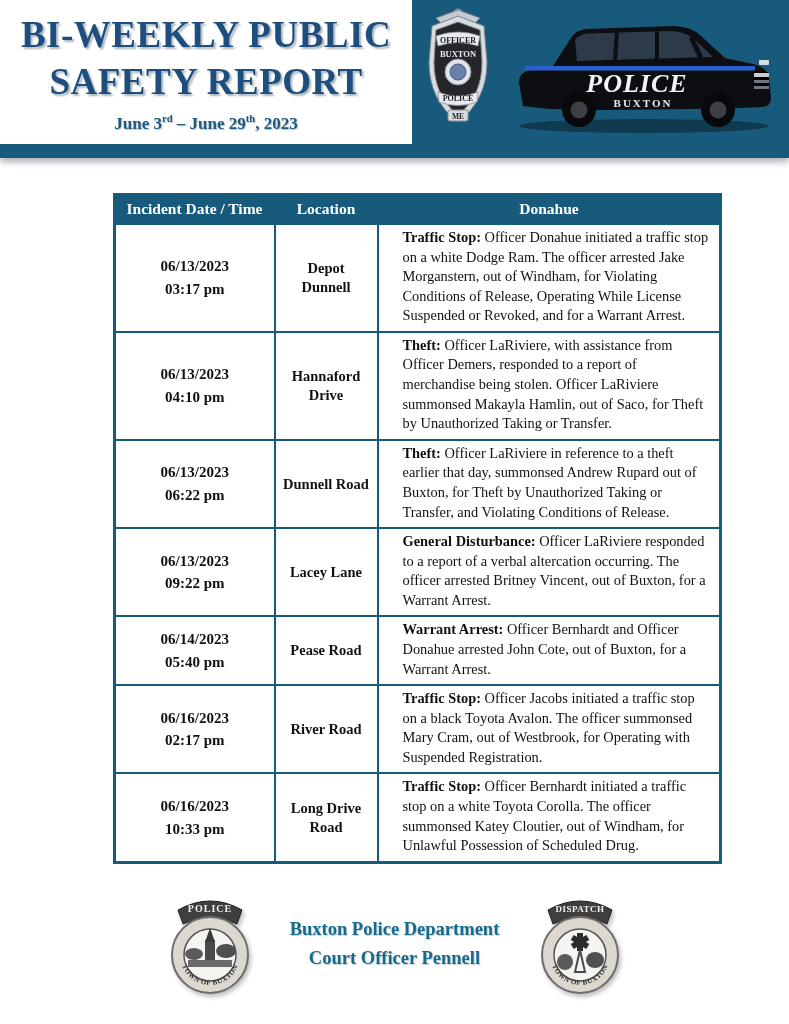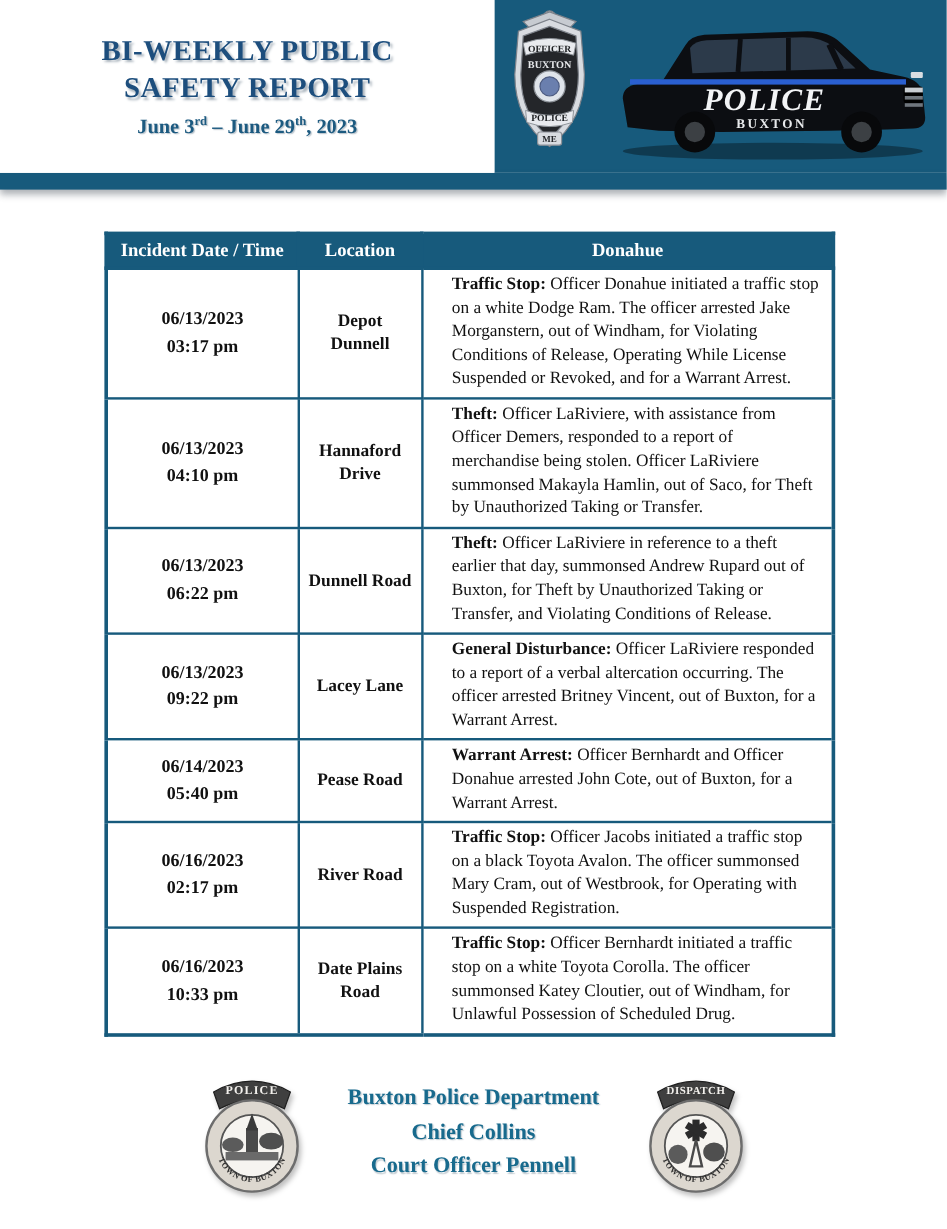--- a/index.html
+++ b/index.html
@@ -19,36 +19,36 @@
     position:absolute;left:0;top:144px;width:789px;height:14px;
     background:#175a7c;
     box-shadow:0 4px 6px rgba(70,80,90,.45);
   }
   .title-box{
     position:absolute;left:0;top:0;width:412px;height:144px;
     background:#ffffff;
     display:flex;flex-direction:column;align-items:center;justify-content:center;
   }
   .title-line{
-    font-size:24px;font-weight:bold;color:#1d4e7d;letter-spacing:.5px;
+    font-size:37px;font-weight:bold;color:#1d4e7d;letter-spacing:.5px;
     line-height:1.28;text-shadow:2px 2px 2px #aab4bd;
     text-align:center;
   }
   .subtitle{
     margin-top:7px;font-size:17px;font-weight:bold;color:#1c5a80;
     text-shadow:1px 1px 1px #b7c1c9;
   }
   .subtitle .sup{vertical-align:super;font-size:.62em;}
 
   .badge-wrap{position:absolute;left:418px;top:4px;width:80px;height:130px;}
   .suv-wrap{position:absolute;left:505px;top:10px;width:278px;height:128px;}
 
   
   .report-table{
-    position:absolute;left:87px;top:193px;width:606px;
+    position:absolute;left:113px;top:193px;width:606px;
     border-collapse:collapse;table-layout:fixed;
   }
   .report-table th{
     background:#175a7c;color:#ffffff;font-size:15.5px;font-weight:bold;
     padding:4px 2px;border:3px solid #175a7c;text-align:center;
   }
   .report-table th + th{border-left:2px solid #7ba4ba;}
   .report-table td{
     border:2.5px solid #175a7c;vertical-align:middle;color:#111111;
     background:#ffffff;
@@ -171,21 +171,21 @@
       <td class="cell-loc">Pease Road</td>
       <td class="cell-inc"><b>Warrant Arrest:</b><span> Officer Bernhardt and Officer Donahue arrested John Cote, out of Buxton, for a Warrant Arrest.</span></td>
     </tr>
     <tr>
       <td class="cell-date"><span>06/16/2023</span><br><span>02:17 pm</span></td>
       <td class="cell-loc">River Road</td>
       <td class="cell-inc"><b>Traffic Stop:</b><span> Officer Jacobs initiated a traffic stop on a black Toyota Avalon. The officer summonsed Mary Cram, out of Westbrook, for Operating with Suspended Registration.</span></td>
     </tr>
     <tr>
       <td class="cell-date"><span>06/16/2023</span><br><span>10:33 pm</span></td>
-      <td class="cell-loc">Date Plains Road</td>
+      <td class="cell-loc">Long Drive Road</td>
       <td class="cell-inc"><b>Traffic Stop:</b><span> Officer Bernhardt initiated a traffic stop on a white Toyota Corolla. The officer summonsed Katey Cloutier, out of Windham, for Unlawful Possession of Scheduled Drug.</span></td>
     </tr>
   </tbody>
 </table>
 
 <div class="footer">
 
   <div class="patch">
     <svg width="88" height="112" viewBox="0 0 88 112">
       <path d="M12 22 Q44 4 76 22 L71 36 Q44 22 17 36 Z" fill="#3f3f3f" stroke="#1f1f1f"></path>
@@ -199,21 +199,20 @@
       <rect x="22" y="72" width="44" height="7" fill="#6a6a6a"></rect>
       <defs>
           <path id="arcL" d="M14 67 A30 30 0 0 0 74 67"></path>
         </defs>
       <text font-size="7" font-weight="bold" fill="#2f2f2f" letter-spacing="0.5"><textPath href="#arcL" startOffset="50%" text-anchor="middle">TOWN OF BUXTON</textPath></text>
     </svg>
   </div>
 
   <div class="footer-text">
     <div>Buxton Police Department</div>
-    <div>Chief Collins</div>
     <div>Court Officer Pennell</div>
   </div>
 
   <div class="patch">
     <svg width="88" height="112" viewBox="0 0 88 112">
       <path d="M12 22 Q44 4 76 22 L71 36 Q44 22 17 36 Z" fill="#3f3f3f" stroke="#1f1f1f"></path>
       <text x="44" y="24" text-anchor="middle" font-size="9" font-weight="bold" fill="#f2f0ec" letter-spacing="0.5">DISPATCH</text>
       <circle cx="44" cy="67" r="38" fill="#dcd7cf" stroke="#6d6d6d" stroke-width="2"></circle>
       <circle cx="44" cy="67" r="26" fill="#f6f4f0" stroke="#555" stroke-width="1.5"></circle>
       <g transform="translate(44,54)" fill="#2b2b2b">

